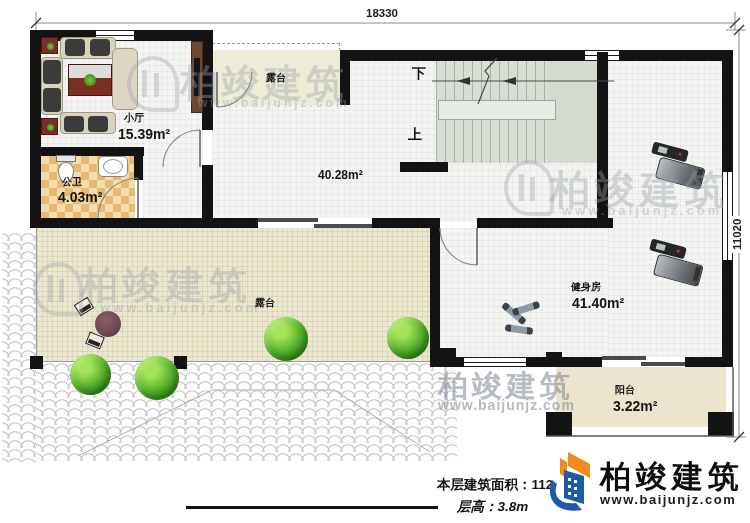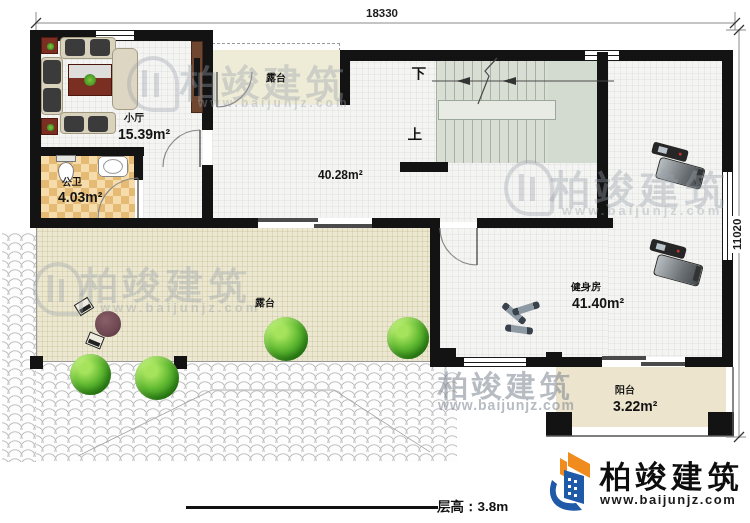--- a/index.html
+++ b/index.html
@@ -227,21 +227,22 @@
   <div class="room-label" style="left:255px;top:296px;">露台</div>
   <div class="room-label" style="left:615px;top:383px;">阳台</div>
   <div class="area-label" style="left:613px;top:398px;">3.22m²</div>
   <div class="stair-label" style="left:412px;top:65px;">下</div>
   <div class="stair-label" style="left:408px;top:126px;">上</div>
 
   <div class="dim-label" style="left:363px;top:7px;">18330</div>
   <div class="dim-label" style="left:731px;top:253px;transform:rotate(-90deg);transform-origin:left top;">11020</div>
 
   <div style="position:absolute;left:186px;top:506px;width:252px;height:3px;background:#111;"></div>
-  <div class="info-txt" style="left:437px;top:498px;">层高：3.8m</div>
+  <div class="info-txt" style="left:437px;top:476px;">本层建筑面积：112</div>
+  <div class="info-txt" style="left:457px;top:498px;font-style:italic;">层高：3.8m</div>
 
   <svg width="58" height="62" viewBox="0 0 58 62" style="position:absolute;left:538px;top:452px;">
     <polygon points="30,0 52,12 52,26 30,14" fill="#ef8c1d"></polygon>
     <polygon points="22,6 29,10 29,26 22,22" fill="#ef8c1d"></polygon>
     <polygon points="26,18 46,24 46,52 26,46" fill="#1e5aa8"></polygon>
     <rect x="30" y="26" width="3" height="3" fill="#fff"></rect>
       <rect x="36" y="28" width="3" height="3" fill="#fff"></rect>
     <rect x="30" y="33" width="3" height="3" fill="#fff"></rect>
       <rect x="36" y="35" width="3" height="3" fill="#fff"></rect>
     <rect x="30" y="40" width="3" height="3" fill="#fff"></rect>

